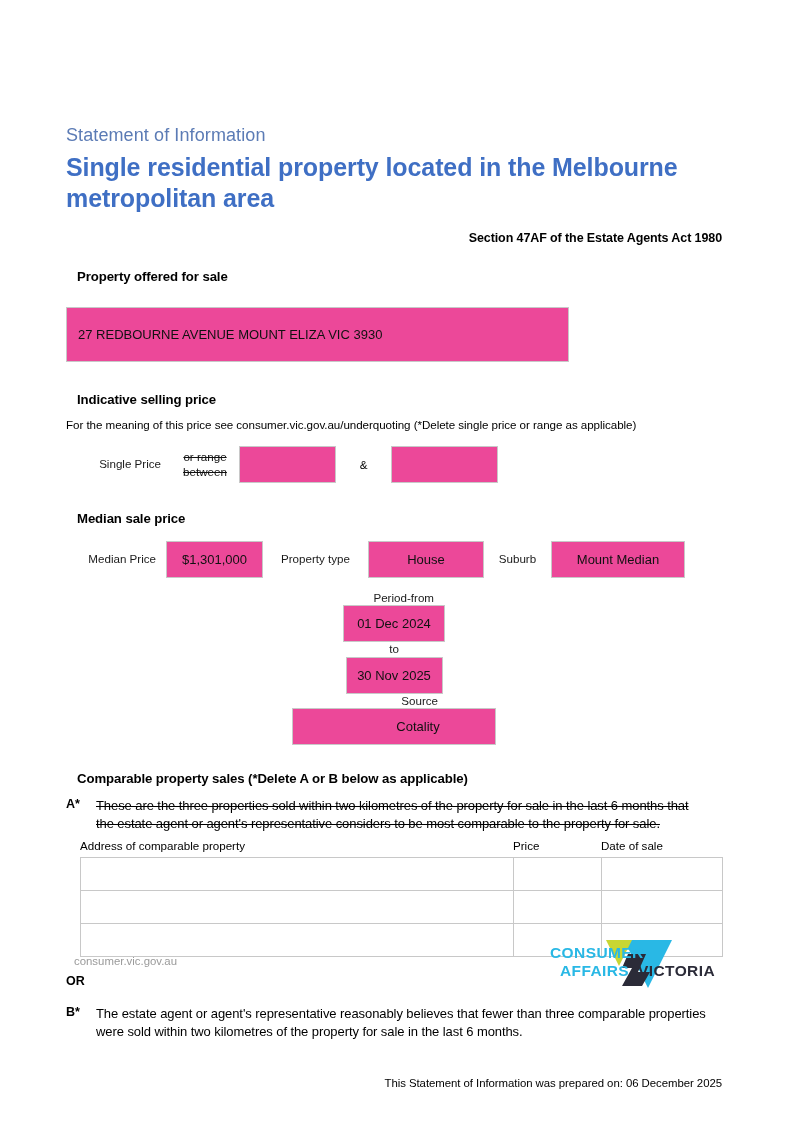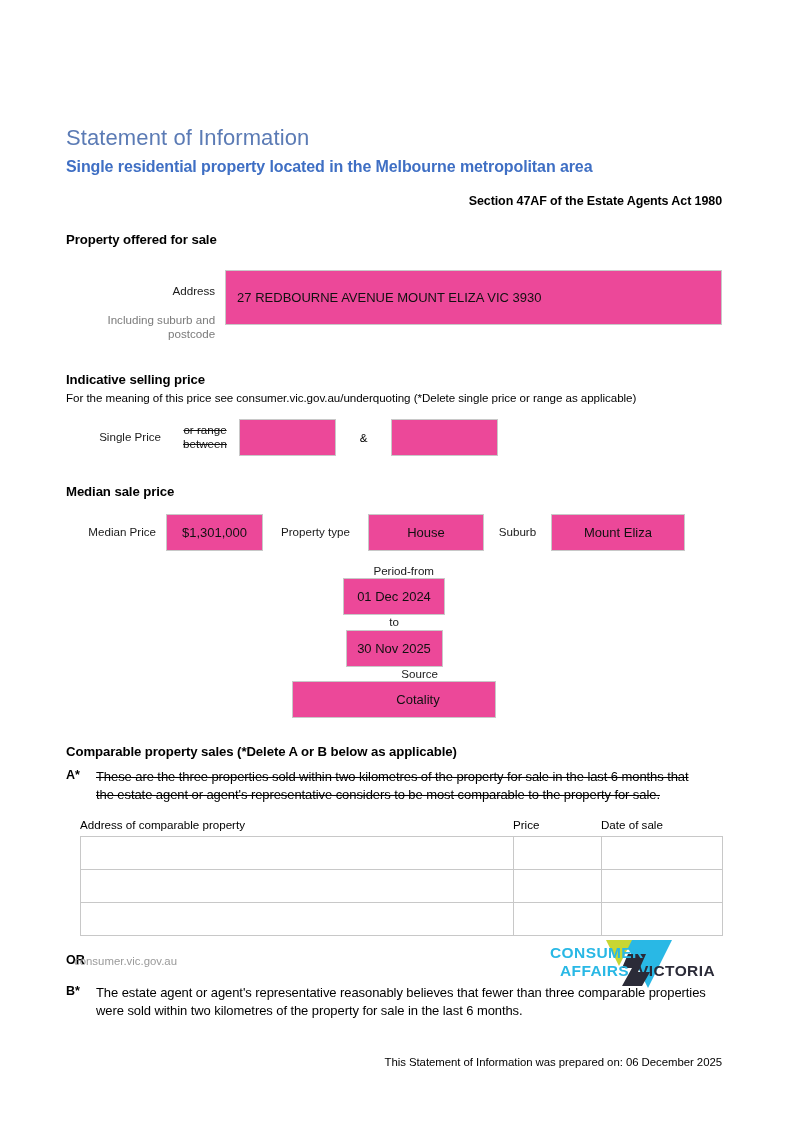--- a/index.html
+++ b/index.html
@@ -23,48 +23,48 @@
   }
   .content {
     position: absolute;
     left: 66px;
     top: 124px;
     width: 656px;
   }
 
   
   .eyebrow {
-    font-size: 22px;
+    font-size: 18px;
     color: #5b7bb5;
     letter-spacing: 0.1px;
     line-height: 1.25;
     margin: 0 0 5px 0;
     font-weight: 400;
   }
   .main-title {
-    font-size: 16px;
+    font-size: 25px;
     color: #3f6fc4;
     font-weight: 700;
     line-height: 1.25;
     margin: 0;
     letter-spacing: -0.1px;
   }
   .act-line {
     text-align: right;
     font-size: 12.5px;
     font-weight: 700;
     margin-top: 17px;
     letter-spacing: -0.1px;
   }
 
   
   .sec-head {
     font-size: 13.2px;
     font-weight: 700;
-    margin: 0;
+    margin: 11px;
     letter-spacing: -0.1px;
   }
   .sec-sub {
     font-size: 11.6px;
     font-weight: 400;
     margin: 4px 0 0 0;
     letter-spacing: -0.05px;
   }
 
   
@@ -156,21 +156,21 @@
   .ab-text {
     font-size: 13px;
     line-height: 1.38;
     letter-spacing: -0.08px;
   }
   .struck {
     text-decoration: line-through;
     text-decoration-thickness: 1px;
   }
 
-  .tbl-wrap { margin-top: 14px; margin-left: 14px; }
+  .tbl-wrap { margin-top: 6px; margin-left: 14px; }
   .tbl-head {
     display: flex;
     font-size: 11.6px;
     padding-bottom: 5px;
   }
   .th-addr { width: 433px; }
   .th-price { width: 88px; }
   .th-date { width: 121px; }
   table.comp {
     border-collapse: collapse;
@@ -234,25 +234,20 @@
     <div>
       <div class="eyebrow">Statement of Information</div>
       <h1 class="main-title">Single residential property located in the Melbourne metropolitan area</h1>
       <div class="act-line">Section 47AF of the Estate Agents Act 1980</div>
     </div>
 
     <div style="margin-top:24px;">
       <div class="sec-head">Property offered for sale</div>
 
       <div class="row addr-row">
-        <div class="lbl addr-lbl">
-          <span class="lbl-dark">Address</span><br>
-          <span class="lbl-grey">Including suburb and
-postcode</span>
-        </div>
         <div class="box left addr-box">27 REDBOURNE AVENUE MOUNT ELIZA VIC 3930</div>
       </div>
     </div>
 
     <div class="sec-indicative">
       <div class="sec-head">Indicative selling price</div>
       <div class="sec-sub">For the meaning of this price see consumer.vic.gov.au/underquoting (*Delete single price or range as applicable)</div>
 
       <div class="row price-row">
         <div class="lbl lbl-dark price-lbl">Single Price</div>
@@ -266,21 +261,21 @@
 
     <div class="sec-median">
       <div class="sec-head">Median sale price</div>
 
       <div class="row med-row1">
         <div class="lbl lbl-dark med-lbl">Median Price</div>
         <div class="box center med-box">$1,301,000</div>
         <div class="lbl lbl-dark ptype-lbl">Property type</div>
         <div class="box center ptype-box">House</div>
         <div class="lbl lbl-dark suburb-lbl">Suburb</div>
-        <div class="box center suburb-box">Mount Eliza</div>
+        <div class="box center suburb-box">Mount Median</div>
       </div>
 
       <div class="row med-row2">
         <div class="lbl lbl-dark period-lbl">Period-from</div>
         <div class="box center period-box">01 Dec 2024</div>
         <div class="lbl lbl-dark to-lbl">to</div>
         <div class="box center period-box2">30 Nov 2025</div>
         <div class="lbl lbl-dark source-lbl">Source</div>
         <div class="box center source-box">Cotality</div>
       </div>

